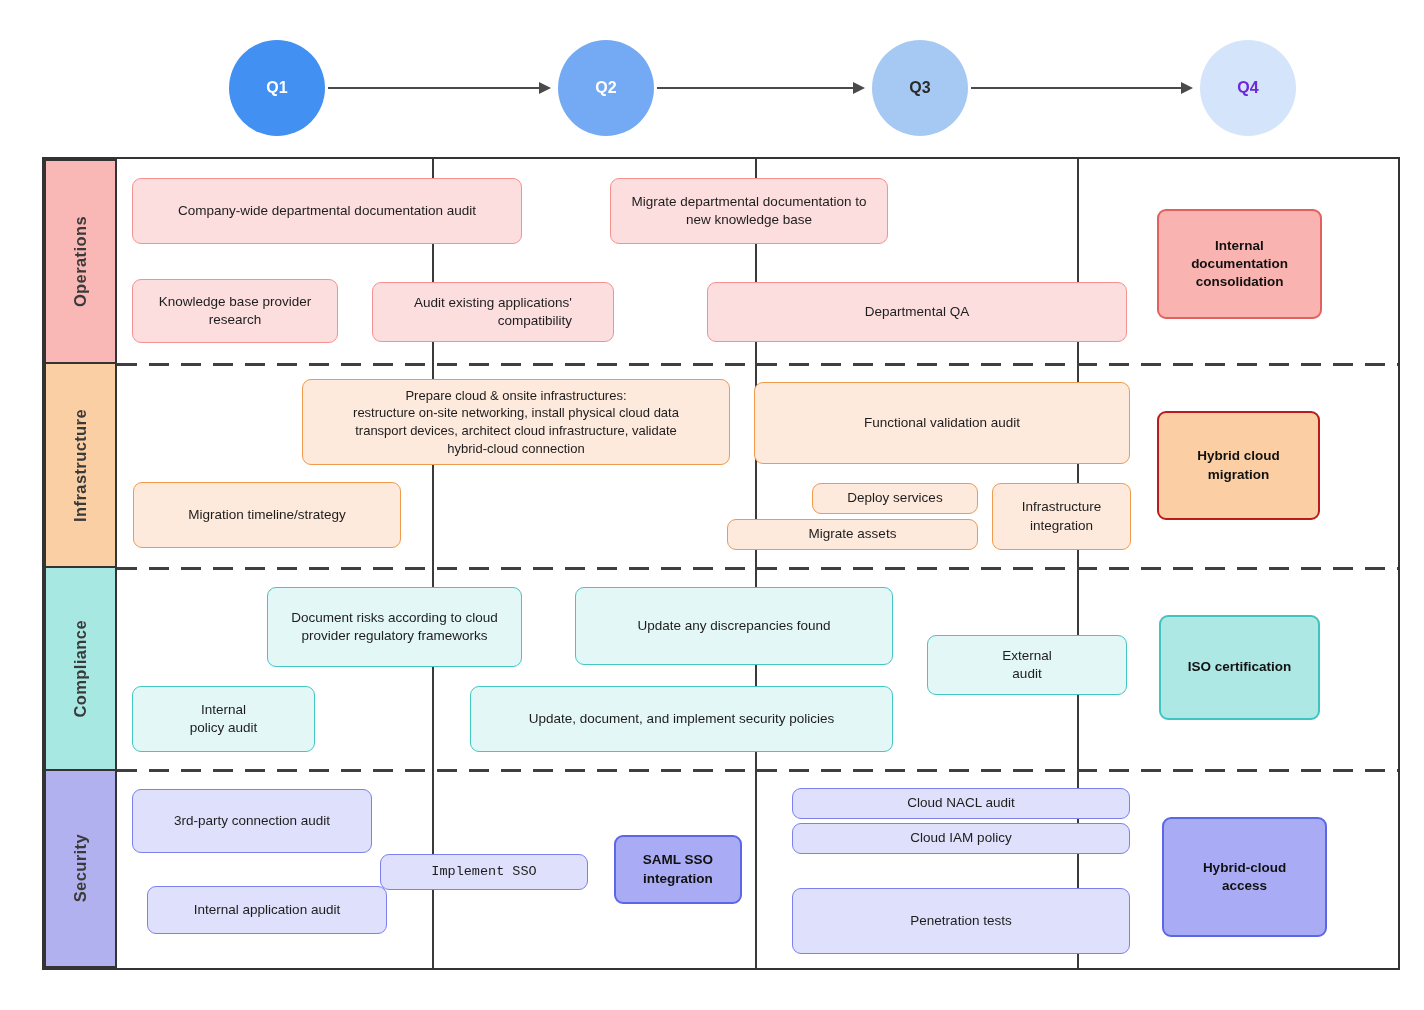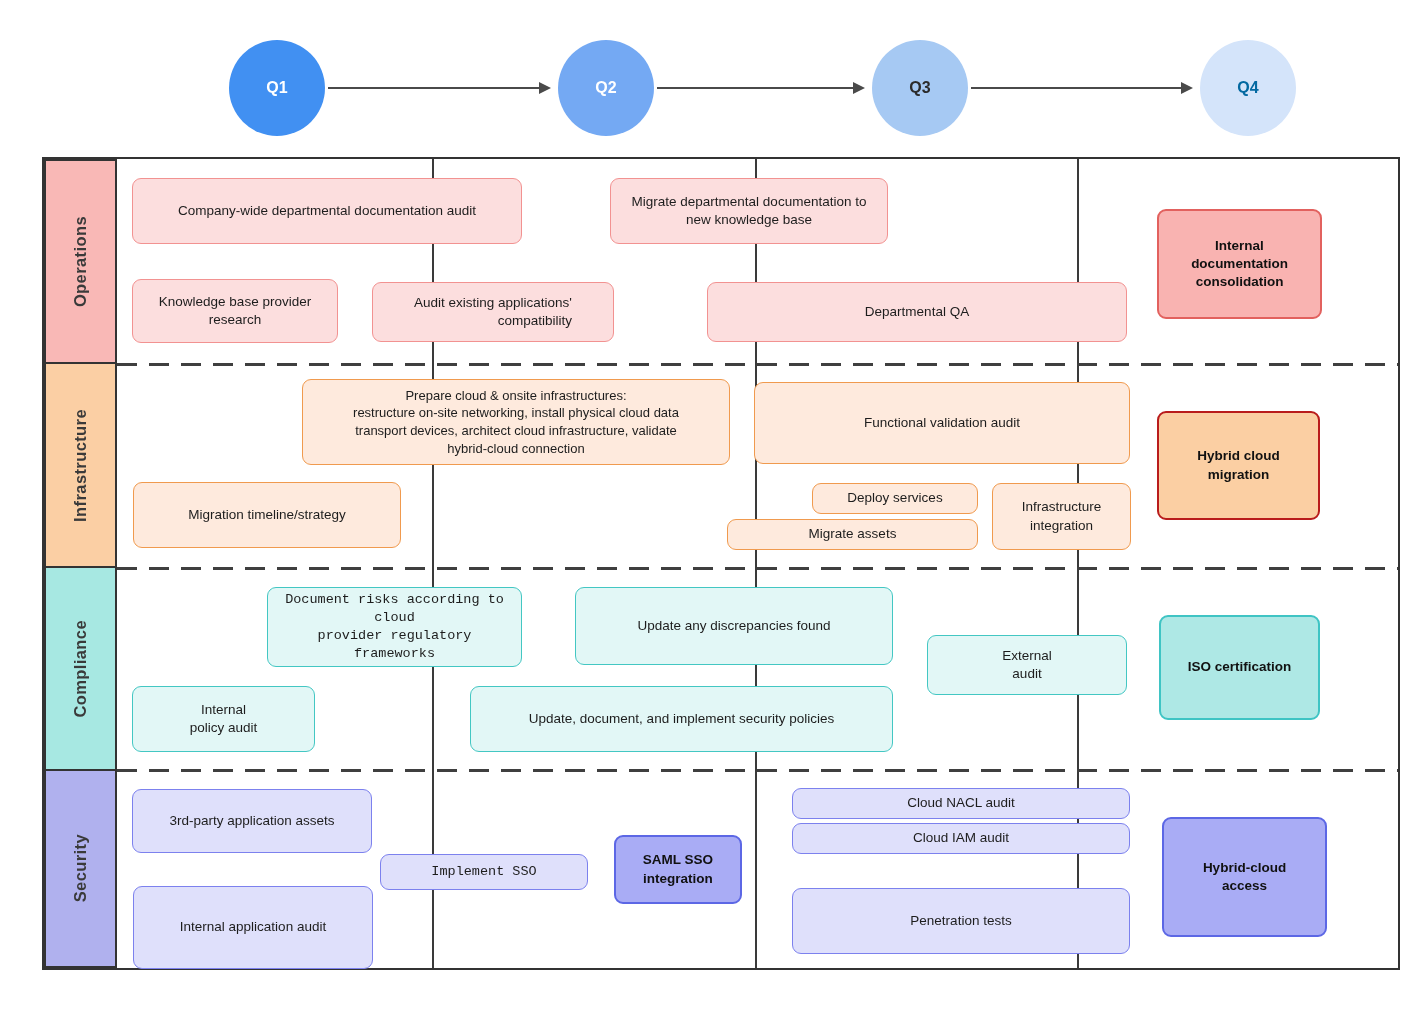--- a/index.html
+++ b/index.html
@@ -9,21 +9,21 @@
   }
   
   .qcircle{
     position:absolute;width:96px;height:96px;border-radius:50%;
     display:flex;align-items:center;justify-content:center;
     font-weight:bold;font-size:16px;z-index:2;
   }
   .q0{background:#4190f2;color:#ffffff;}
   .q1{background:#74a9f3;color:#ffffff;}
   .q2{background:#a6c9f3;color:#2b2b2b;}
-  .q3{background:#d4e4fa;color:#0369a1;}
+  .q3{background:#d4e4fa;color:#6d28d9;}
   .arrow{position:absolute;height:2px;background:#4a4a4a;z-index:1;}
   .arrow::after{
     content:'';position:absolute;right:-11px;top:-5px;
     border-left:12px solid #4a4a4a;border-top:6px solid transparent;border-bottom:6px solid transparent;
   }
   
   .table{
     position:absolute;left:42px;top:157px;width:1358px;height:813px;
     border:2px solid #333;box-sizing:border-box;background:#ffffff;
   }
@@ -125,35 +125,35 @@
 hybrid-cloud connection</div>
     <div class="task infra" style="left:710px;top:223px;width:376px;height:82px;">Functional validation audit</div>
     <div class="task infra" style="left:89px;top:323px;width:268px;height:66px;">Migration timeline/strategy</div>
     <div class="task infra" style="left:768px;top:324px;width:166px;height:31px;">Deploy services</div>
     <div class="task infra" style="left:683px;top:360px;width:251px;height:31px;">Migrate assets</div>
     <div class="task infra" style="left:948px;top:324px;width:139px;height:67px;">Infrastructure
 integration</div>
     <div class="task infra milestone" style="left:1113px;top:252px;width:163px;height:109px;">Hybrid cloud
 migration</div>
 
-    <div class="task comp" style="left:223px;top:428px;width:255px;height:80px;font-family:Liberation Mono, monospace;">Document risks according to cloud
+    <div class="task comp" style="left:223px;top:428px;width:255px;height:80px;">Document risks according to cloud
 provider regulatory frameworks</div>
     <div class="task comp" style="left:88px;top:527px;width:183px;height:66px;">Internal
 policy audit</div>
     <div class="task comp" style="left:531px;top:428px;width:318px;height:78px;">Update any discrepancies found</div>
     <div class="task comp" style="left:426px;top:527px;width:423px;height:66px;">Update, document, and implement security policies</div>
     <div class="task comp" style="left:883px;top:476px;width:200px;height:60px;">External
 audit</div>
     <div class="task comp milestone" style="left:1115px;top:456px;width:161px;height:105px;">ISO certification</div>
 
-    <div class="task sec" style="left:88px;top:630px;width:240px;height:64px;">3rd-party application assets</div>
-    <div class="task sec" style="left:89px;top:727px;width:240px;height:83px;">Internal application audit</div>
+    <div class="task sec" style="left:88px;top:630px;width:240px;height:64px;">3rd-party connection audit</div>
+    <div class="task sec" style="left:103px;top:727px;width:240px;height:48px;">Internal application audit</div>
     <div class="task sec" style="left:336px;top:695px;width:208px;height:36px;font-family:Liberation Mono, monospace;">Implement SSO</div>
     <div class="task sec milestone" style="left:570px;top:676px;width:128px;height:69px;">SAML SSO
 integration</div>
     <div class="task sec" style="left:748px;top:629px;width:338px;height:31px;">Cloud NACL audit</div>
-    <div class="task sec" style="left:748px;top:664px;width:338px;height:31px;">Cloud IAM audit</div>
+    <div class="task sec" style="left:748px;top:664px;width:338px;height:31px;">Cloud IAM policy</div>
     <div class="task sec" style="left:748px;top:729px;width:338px;height:66px;">Penetration tests</div>
     <div class="task sec milestone" style="left:1118px;top:658px;width:165px;height:120px;">Hybrid-cloud
 access</div>
 
   </div>
 </div>
 
 </body></html>

